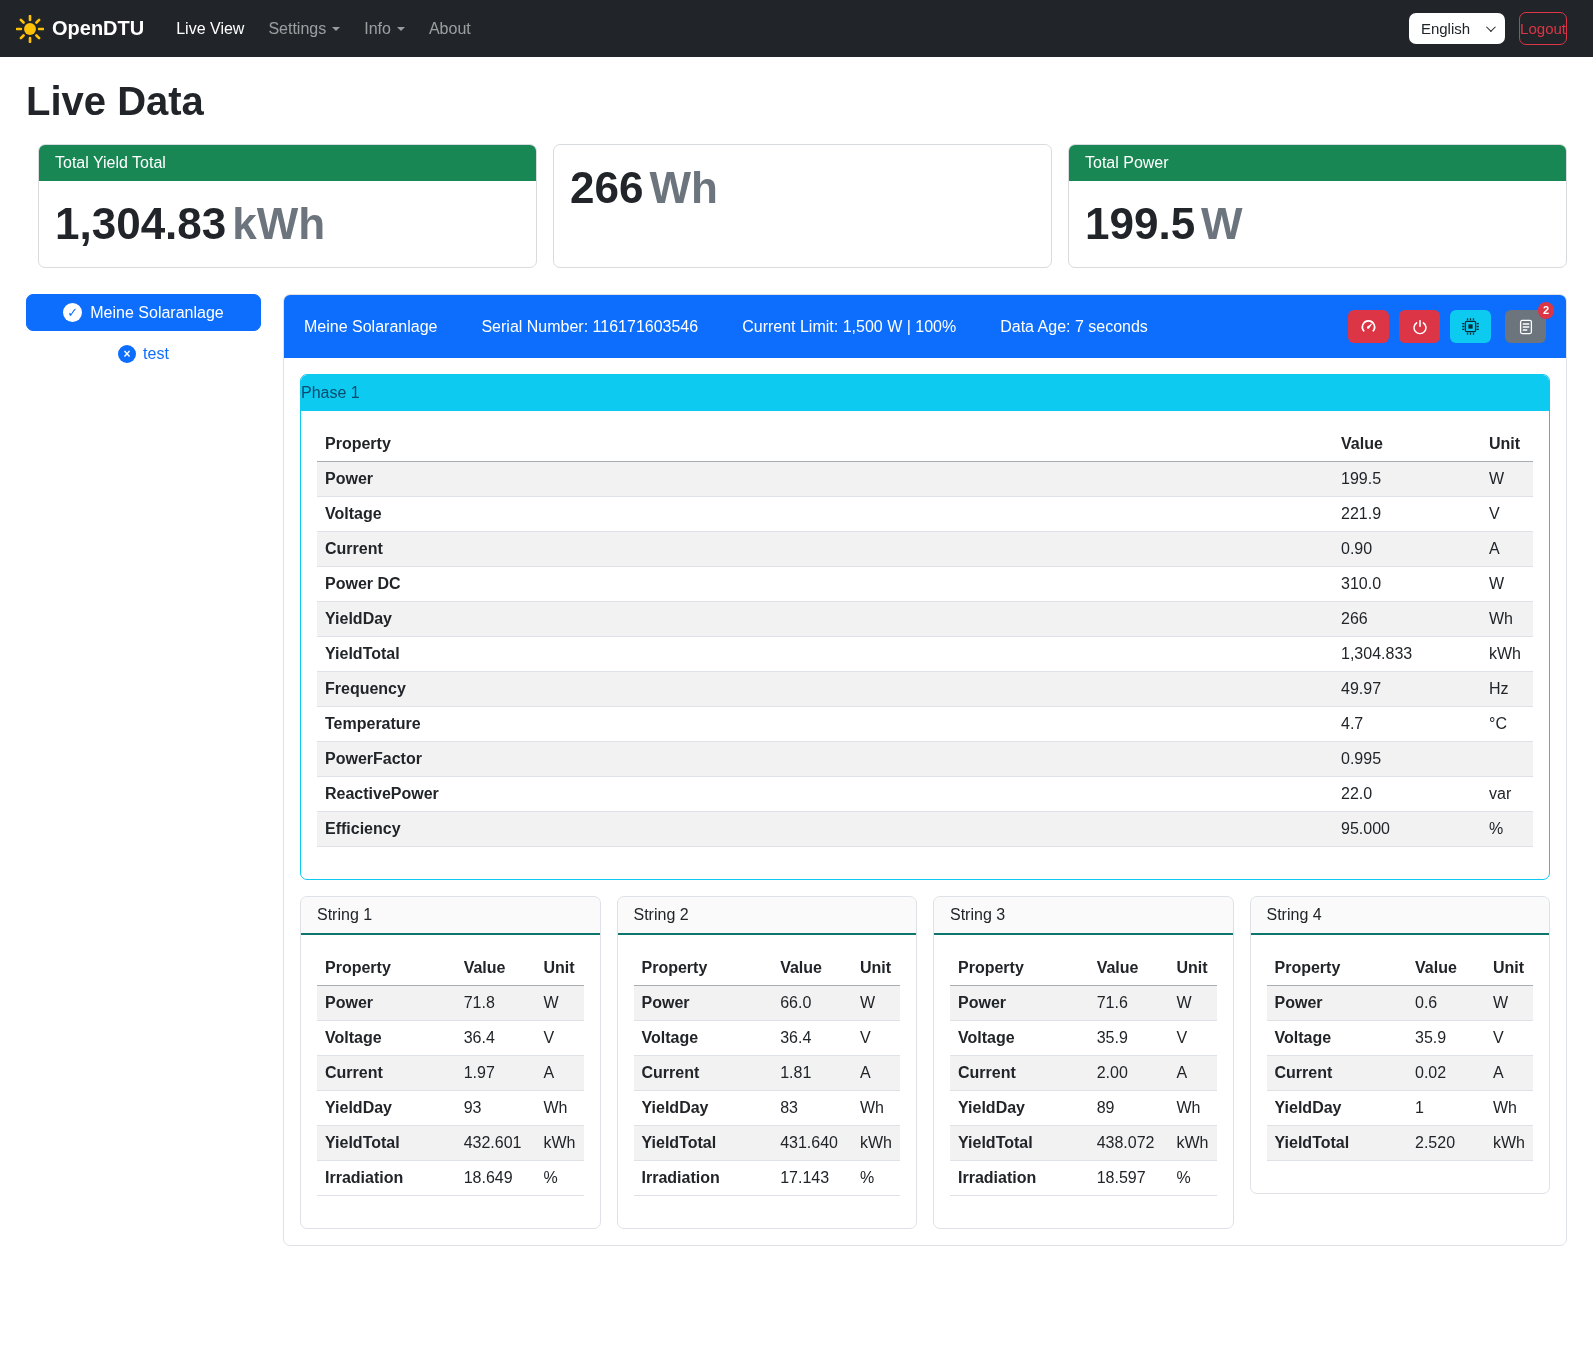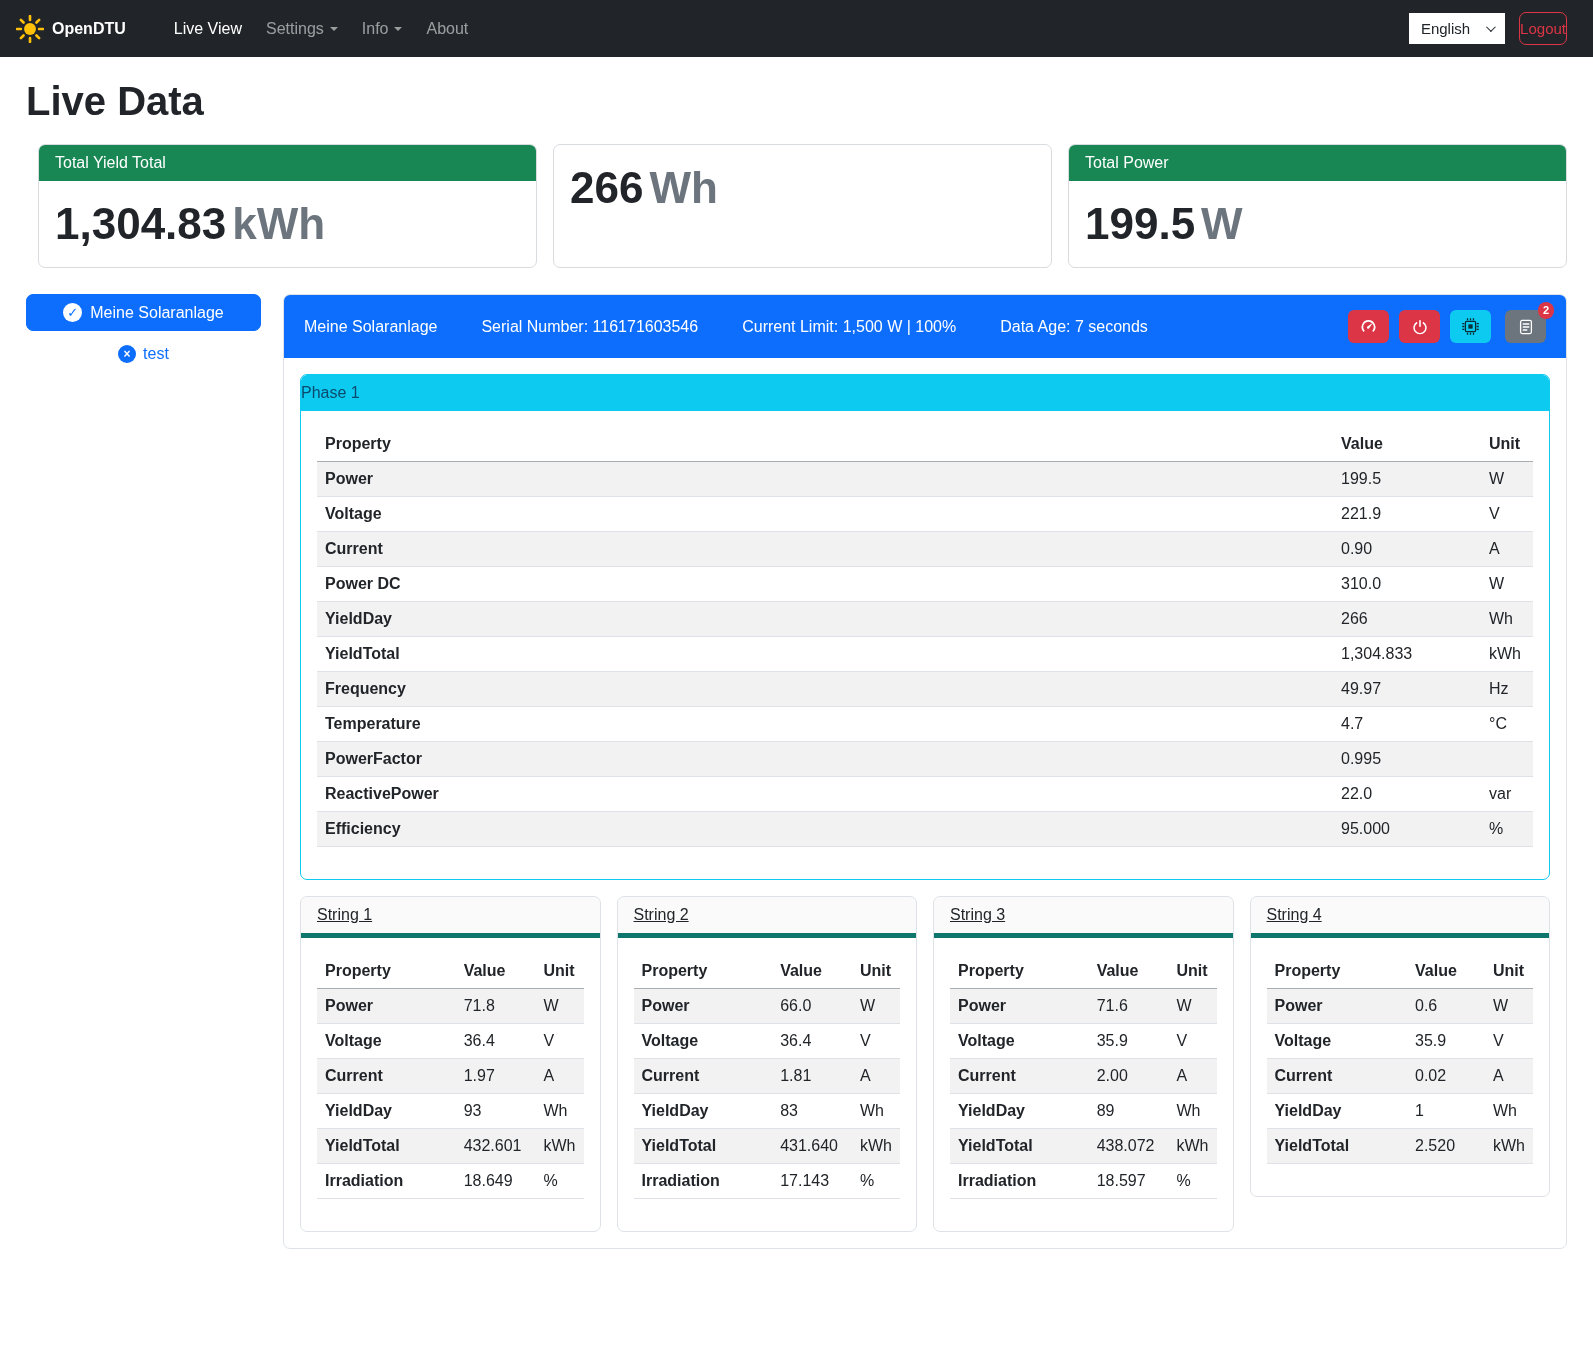--- a/index.html
+++ b/index.html
@@ -17,43 +17,43 @@
     height: 57px;
     background: #212529;
     display: flex;
     align-items: center;
     justify-content: space-between;
     padding: 0 26px 0 16px;
   }
   .nav-left { display: flex; align-items: center; }
   .brand {
     display: flex; align-items: center; gap: 8px;
-    color: #fff; font-size: 16px; font-weight: 600;
-    margin-right: 40px; text-decoration: none; cursor: pointer;
+    color: #fff; font-size: 20px; font-weight: 600;
+    margin-right: 24px; text-decoration: none; cursor: pointer;
   }
   .nav-link {
     color: rgba(255,255,255,0.55);
     padding: 8px 8px;
     margin-right: 8px;
     text-decoration: none;
     cursor: pointer;
     display: inline-flex; align-items: center;
   }
   .nav-link.active { color: #fff; }
   .caret {
     display: inline-block; width: 0; height: 0;
     border-left: 4px solid transparent;
     border-right: 4px solid transparent;
     border-top: 4px solid currentColor;
     margin-left: 6px;
   }
   .nav-right { display: flex; align-items: center; gap: 14px; }
   .lang-select {
     background: #fff; color: #212529;
-    border-radius: 0;
+    border-radius: 7px;
     padding: 7px 12px;
     display: flex; align-items: center; gap: 16px;
     cursor: pointer;
     font-size: 15px;
   }
   .chevron {
     display: inline-block; width: 7px; height: 7px;
     border-right: 1.6px solid #212529;
     border-bottom: 1.6px solid #212529;
     transform: rotate(45deg) translateY(-2px);
@@ -206,24 +206,23 @@
   .strings-row { display: flex; gap: 16px; margin-top: 16px; align-items: flex-start; }
   .string-card {
     flex: 1;
     border: 1px solid #dee2e6;
     border-radius: 7px;
     background: #fff;
     overflow: hidden;
   }
   .string-card-header {
     background: rgba(0,0,0,0.02);
-    border-bottom: 5px solid #0f766e;
+    border-bottom: 2px solid #0f766e;
     padding: 9px 16px;
     font-size: 16px;
-    text-decoration: underline;
   }
   .string-card-body { padding: 16px; }
   .string-card-body table.data-table { margin-bottom: 16px; }
 </style>
 </head>
 <body>
 
 <nav class="navbar">
   <div class="nav-left">
     <a class="brand">

